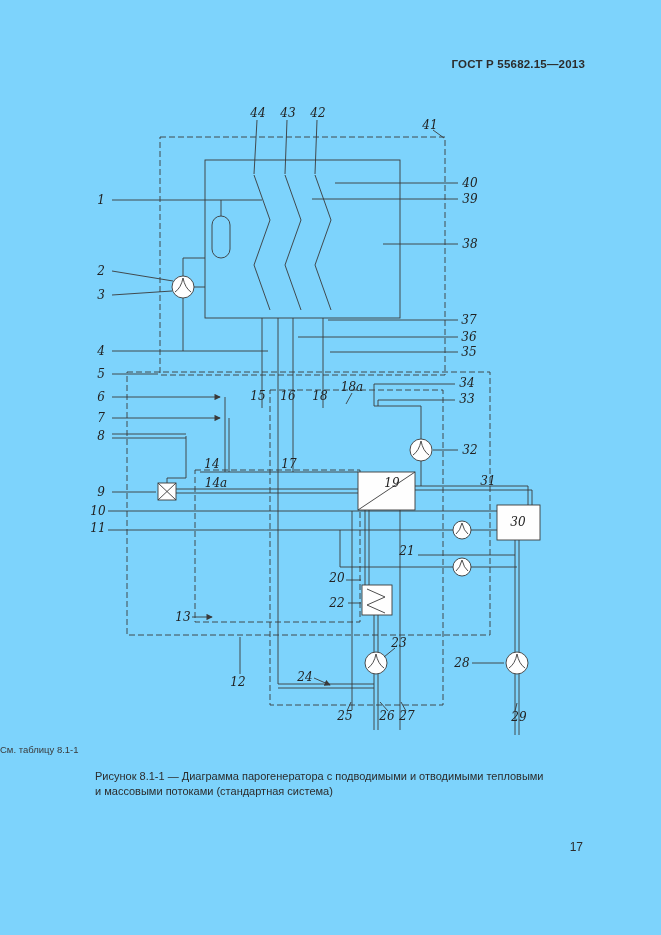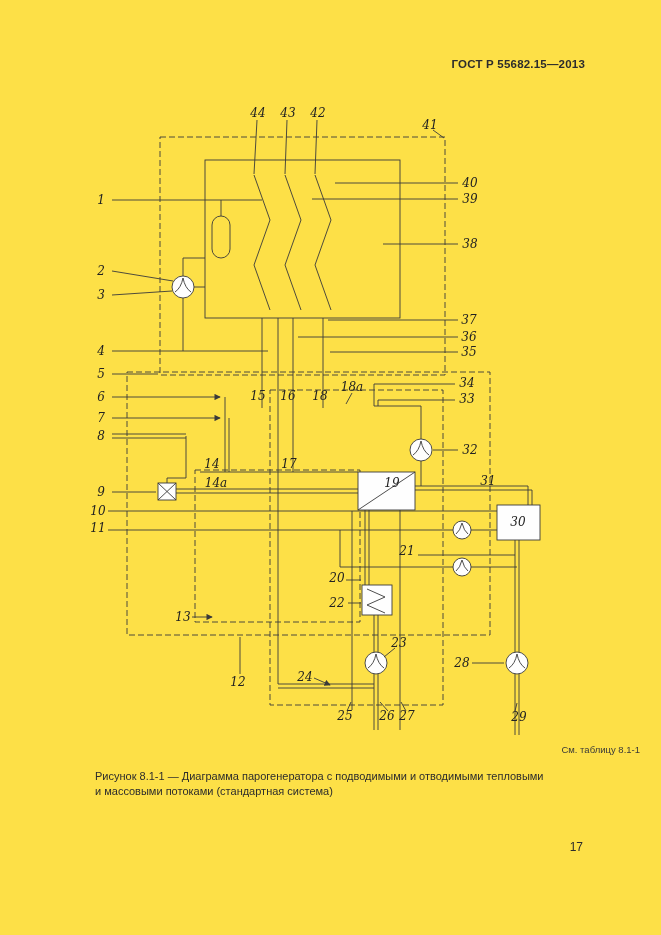--- a/index.html
+++ b/index.html
@@ -1,26 +1,26 @@
 <!DOCTYPE html>
 <html><head>
 <meta charset="utf-8">
 <style>
   html,body{margin:0;padding:0;background:#e8e8e8;}
   .page{
-    position:relative;width:661px;height:935px;background:#fde047;
+    position:relative;width:661px;height:935px;background:#7dd3fc;
     font-family:"Liberation Sans", sans-serif;color:#2c2c2c;overflow:hidden;
     margin:0 auto;
   }
   .doc-header{
     position:absolute;top:58px;right:76px;
     font-size:11.5px;font-weight:bold;letter-spacing:.2px;
   }
   .see-table{
-    position:absolute;top:744px;left:0;width:640px;text-align:right;
+    position:absolute;top:744px;left:0;width:640px;text-align:left;
     font-size:9.5px;color:#3a3a3a;
   }
   .caption{
     position:absolute;top:769px;left:95px;width:452px;text-align:left;
     font-size:11px;line-height:1.4;color:#2c2c2c;
   }
   .page-number{
     position:absolute;top:840px;right:78px;font-size:12px;
   }
   svg.diagram{position:absolute;top:0;left:0;}

